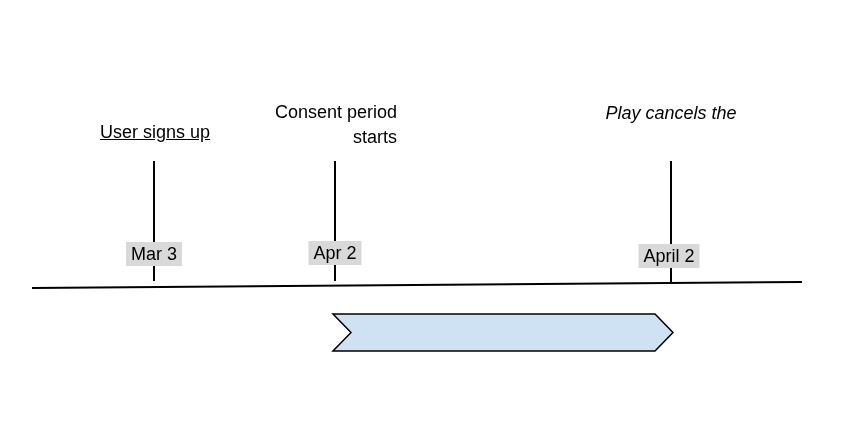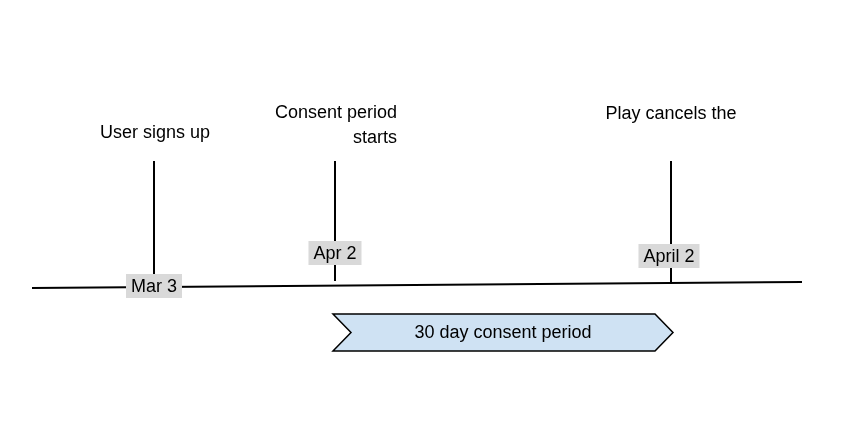--- a/index.html
+++ b/index.html
@@ -56,41 +56,40 @@
     line-height: 25px;
     color: #000000;
     white-space: nowrap;
   }
 </style>
 </head>
 <body>
 
 <div class="canvas">
 
-  <div class="event-label" style="left:155px; top:120px;">
+  <div class="event-label" style="left:155px; top:120px;text-decoration:underline;">
     <span>User signs up</span>
   </div>
 
   <div class="event-label" style="left:336px; top:100px;">
     <span>Consent period</span><br>
     <span>starts</span>
   </div>
 
-  <div class="event-label" style="left:671px; top:101px;">
+  <div class="event-label" style="left:671px; top:101px;font-style:italic;">
     <span>Play cancels the</span><br>
   </div>
 
   <div class="tick" style="left:154px; top:161px; height:120px;"></div>
   <div class="tick" style="left:335px; top:161px; height:120px;"></div>
   <div class="tick" style="left:671px; top:161px; height:121px;"></div>
 
   <svg class="overlay-svg" viewBox="0 0 852 426" xmlns="http://www.w3.org/2000/svg">
     <line x1="32" y1="288" x2="802" y2="282" stroke="#000000" stroke-width="2"></line>
     <polygon points="333,314 655,314 673,332.5 655,351 333,351 351,332.5" stroke="#000000" stroke-width="1.5" fill="#cfe2f3"></polygon>
   </svg>
 
-  <div class="date-badge" style="left:154px; top:242px;margin-top:32px;">Mar 3</div>
+  <div class="date-badge" style="left:154px; top:242px;">Mar 3</div>
   <div class="date-badge" style="left:335px; top:241px;">Apr 2</div>
   <div class="date-badge" style="left:669px; top:244px;">April 2</div>
 
-  <div class="banner-label">30 day consent period</div>
 
 </div>
 
 </body></html>

